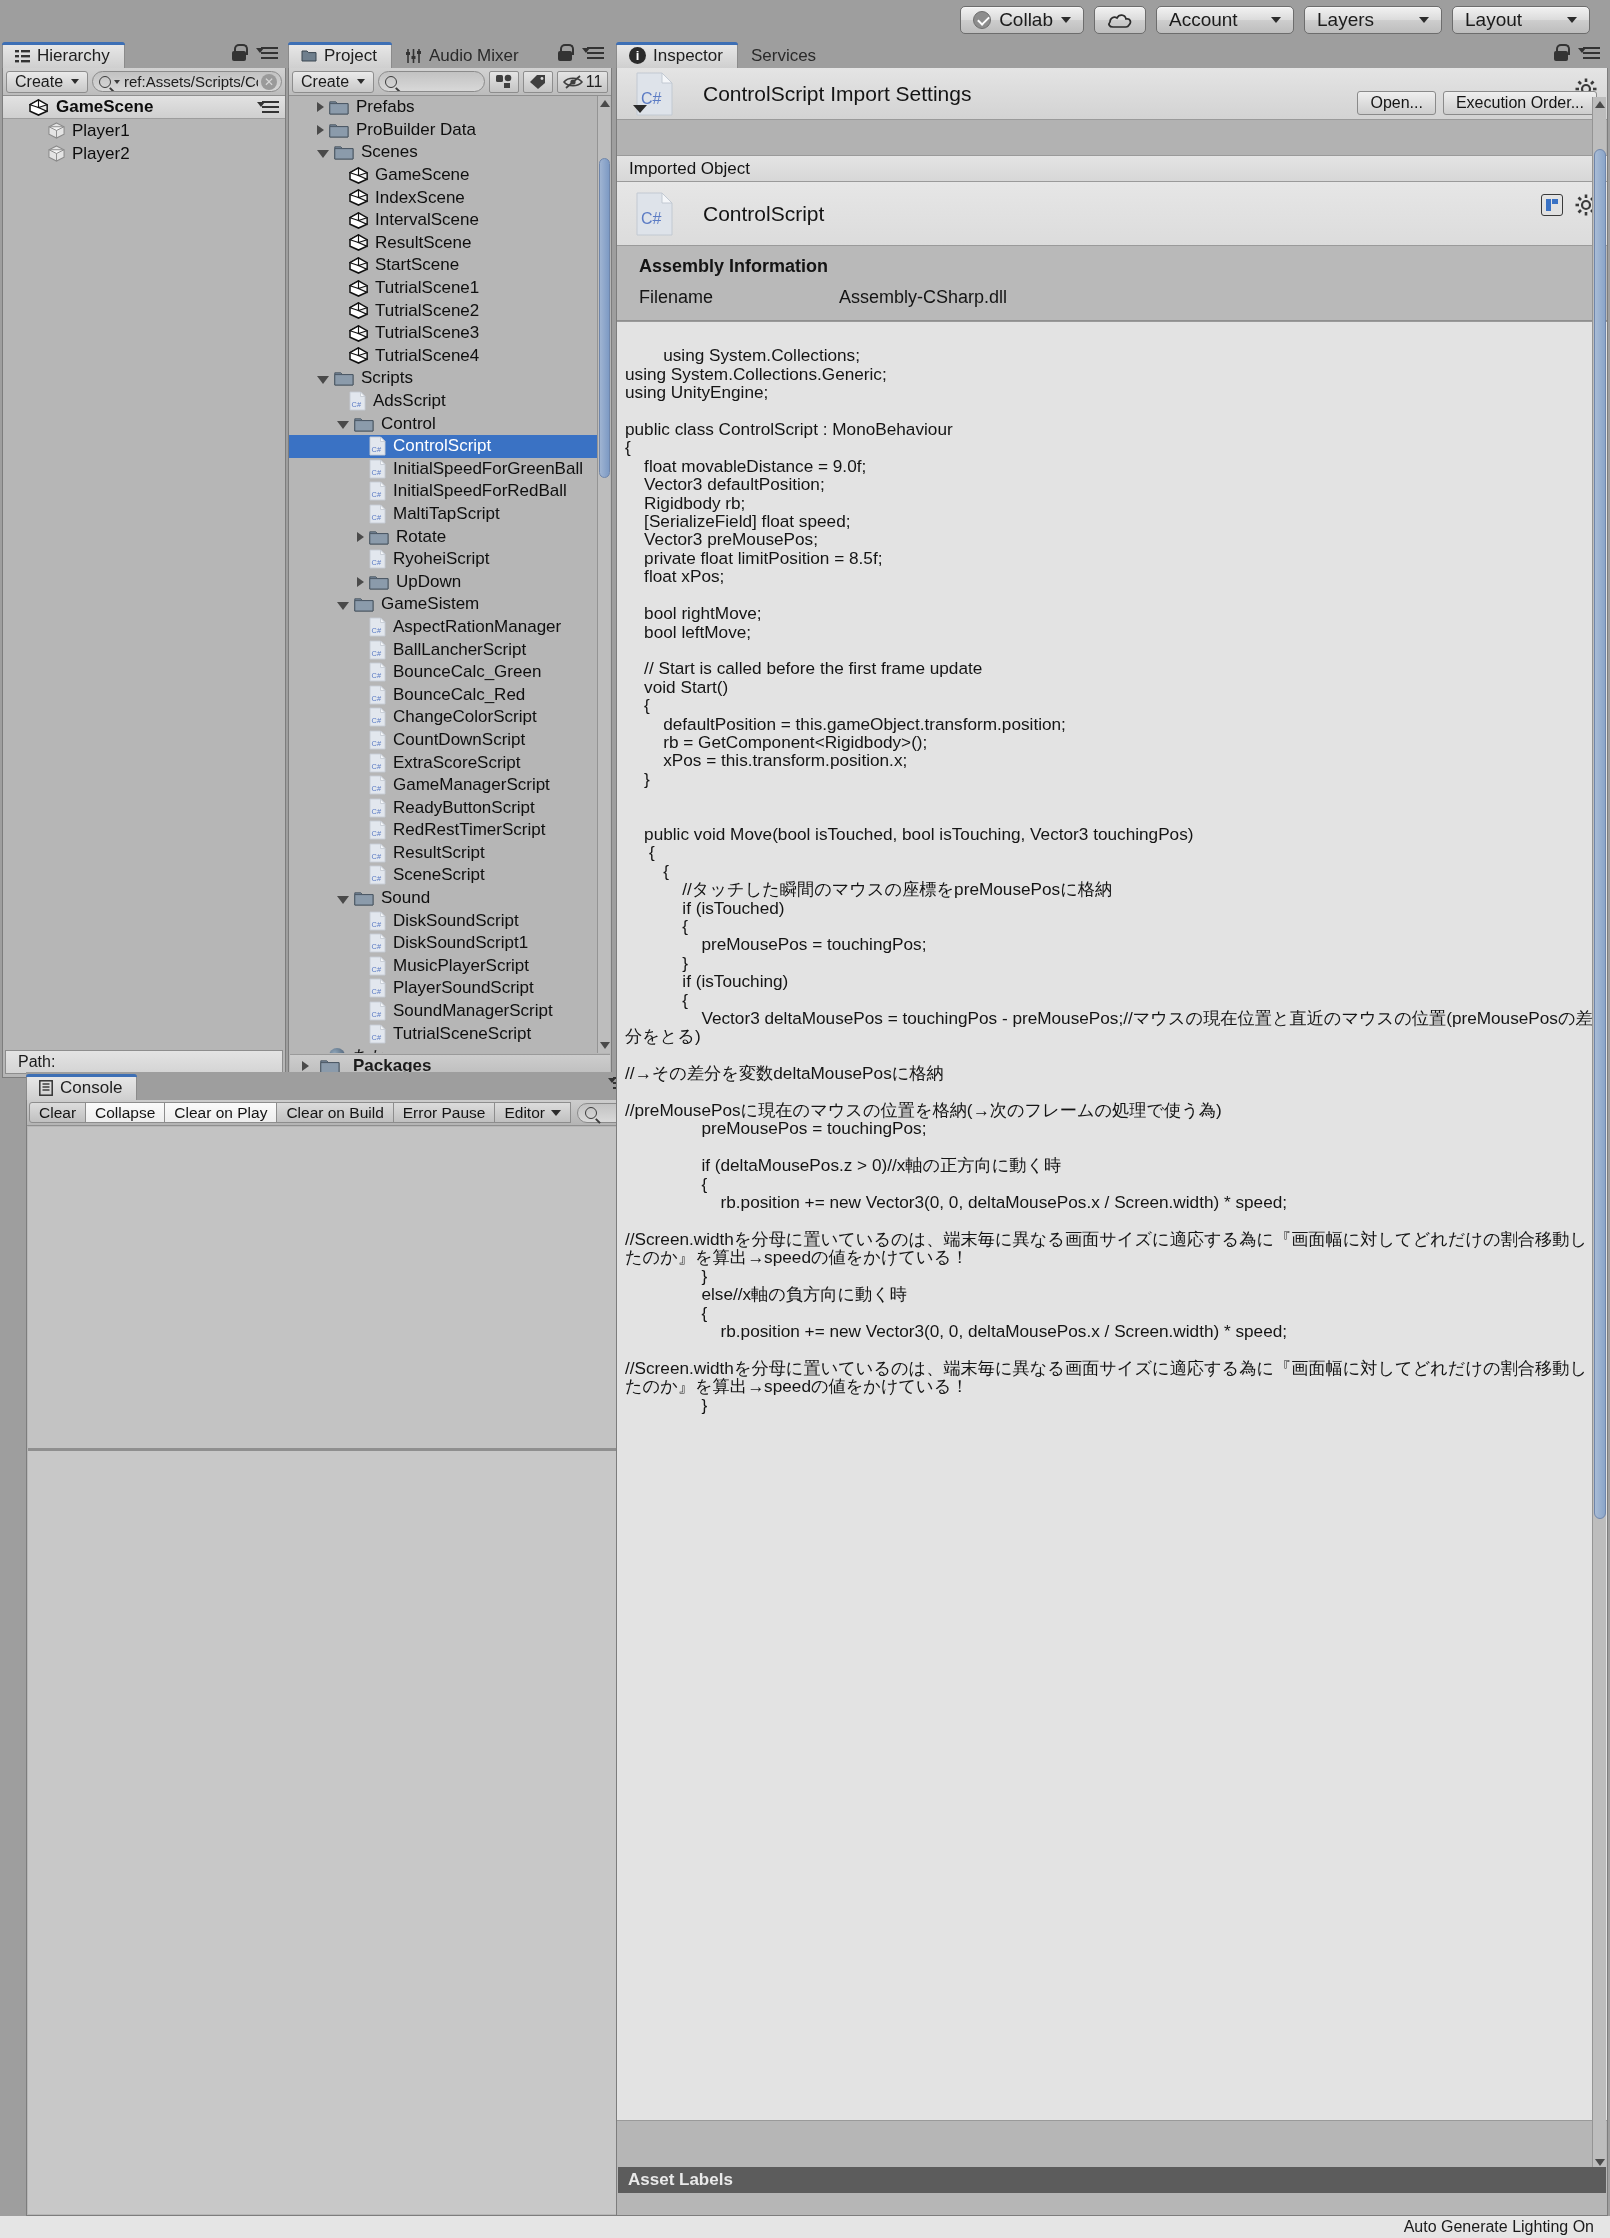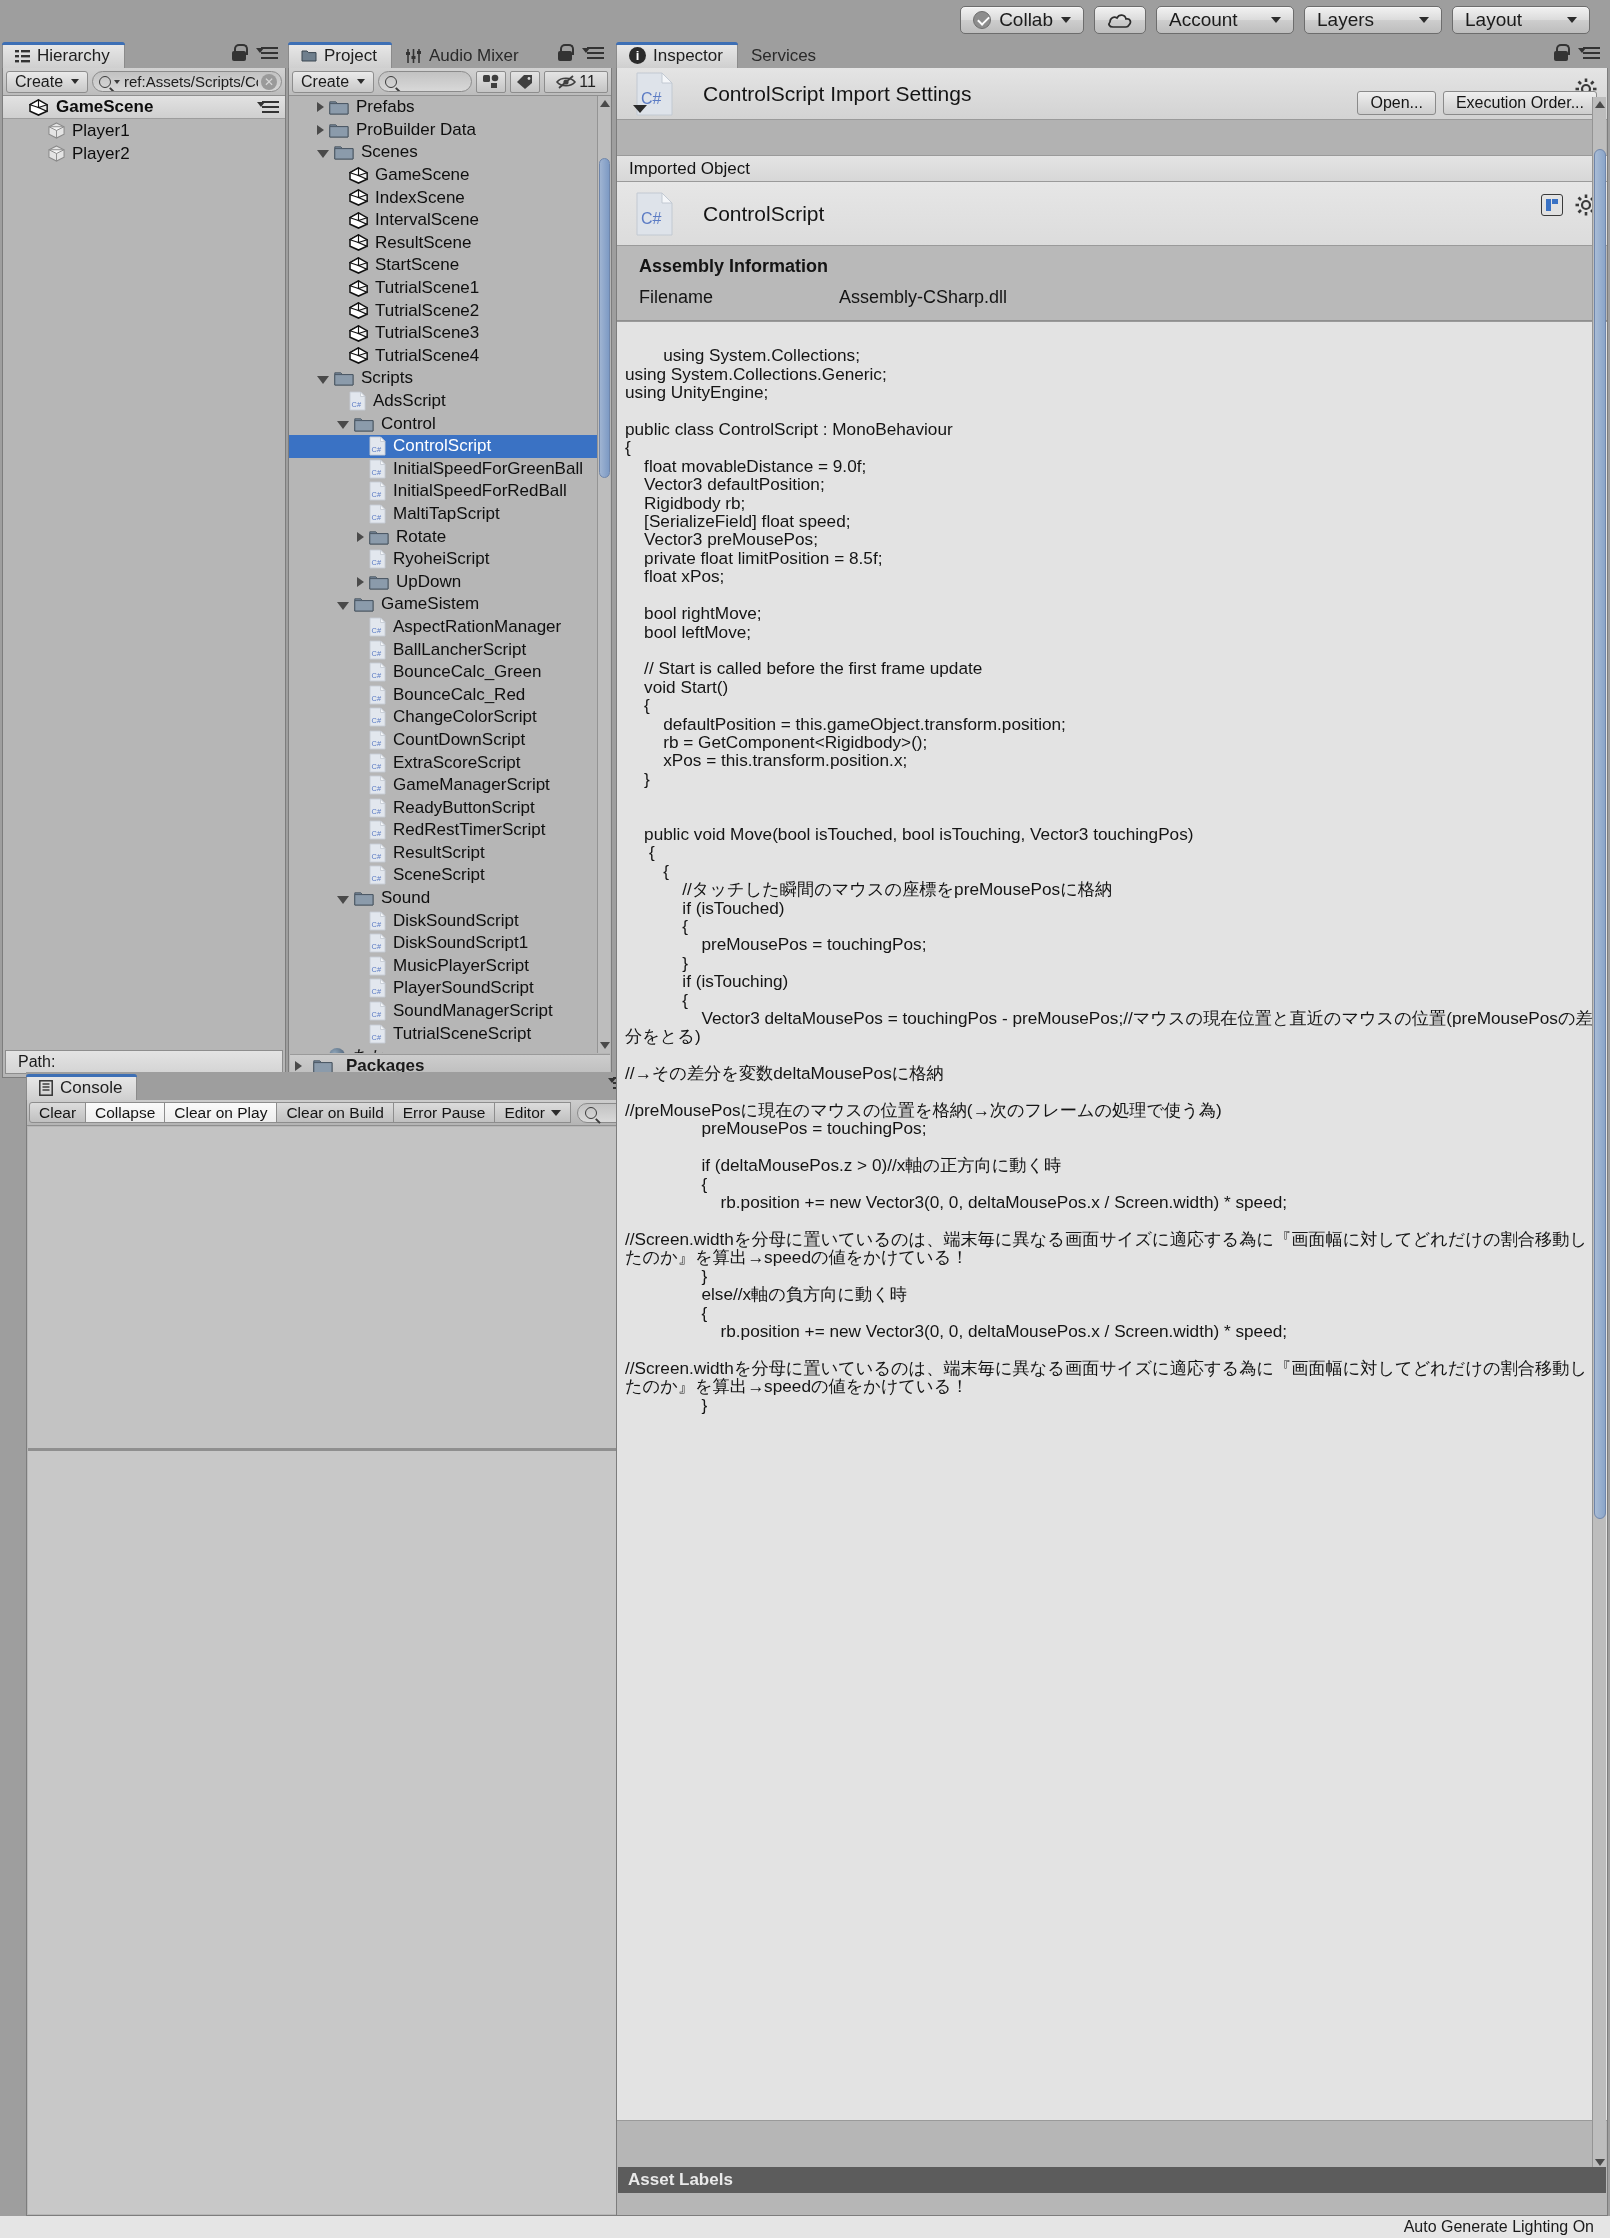--- a/index.html
+++ b/index.html
@@ -124,21 +124,21 @@
   .search-txt { white-space:nowrap; overflow:hidden; text-overflow:clip; flex:1; }
   .search-x {
     width:16px;height:16px;border-radius:50%;background:#9a9a9a;color:#d8d8d8;
     display:flex;align-items:center;justify-content:center;font-size:12px;flex:none;
   }
   .icon-btn {
     width:30px;height:22px; border:1px solid #8d8d8d; border-radius:2px;
     background: linear-gradient(to bottom,#e4e4e4,#c4c4c4);
     display:flex;align-items:center;justify-content:center;
   }
-  .vis-btn { width:64px; gap:3px; font-size:16px; color:#1f1f1f; }
+  .vis-btn { width:51px; gap:3px; font-size:16px; color:#1f1f1f; }
 
   
   .hrow {
     height: 23px; display:flex; align-items:center; font-size:17px;
     color:#0d0d0d; padding-left: 4px; gap:6px;
   }
   .hrow.scene-row {
     background: linear-gradient(to bottom,#e2e2e2,#cfcfcf);
     border-bottom:1px solid #9d9d9d; font-weight:bold;
     padding-left: 26px; justify-content:space-between; padding-right:6px;
@@ -829,21 +829,21 @@
             <span>あか</span>
           </div>
         </div>
 
       <div class="proj-scroll">
         <span class="arrow-up"></span>
         <span class="arrow-dn"></span>
         <div class="proj-thumb" style="top:62px; height:320px;"></div>
       </div>
 
-      <div class="path-bar" style="left:1px;right:1px;bottom:1px;height:22px;padding-left:5px;display:flex;align-items:center;gap:6px;background:linear-gradient(to bottom,#cdcdcd,#bdbdbd);border:none;border-top:1px solid #9a9a9a;">
+      <div class="path-bar" style="left:1px;right:1px;bottom:1px;height:22px;padding-left:12px;display:flex;align-items:center;gap:6px;background:linear-gradient(to bottom,#cdcdcd,#bdbdbd);border:none;border-top:1px solid #9a9a9a;">
         <span class="tri"></span>
         <svg class="folder-ic" viewBox="0 0 20 16">
             <path d="M0.8 2.8 h6 l1.6 1.8 H19 V15 H0.8 Z" fill="#78889a" stroke="#46545f" stroke-width="0.9"></path>
             <path d="M0.8 4.6 H19 V15 H0.8 Z" fill="#8b9bab" stroke="#46545f" stroke-width="0.9"></path>
           </svg>
         <span style="font-weight:bold;font-size:17px;">Packages</span>
       </div>
     </div>
   </div>
 

